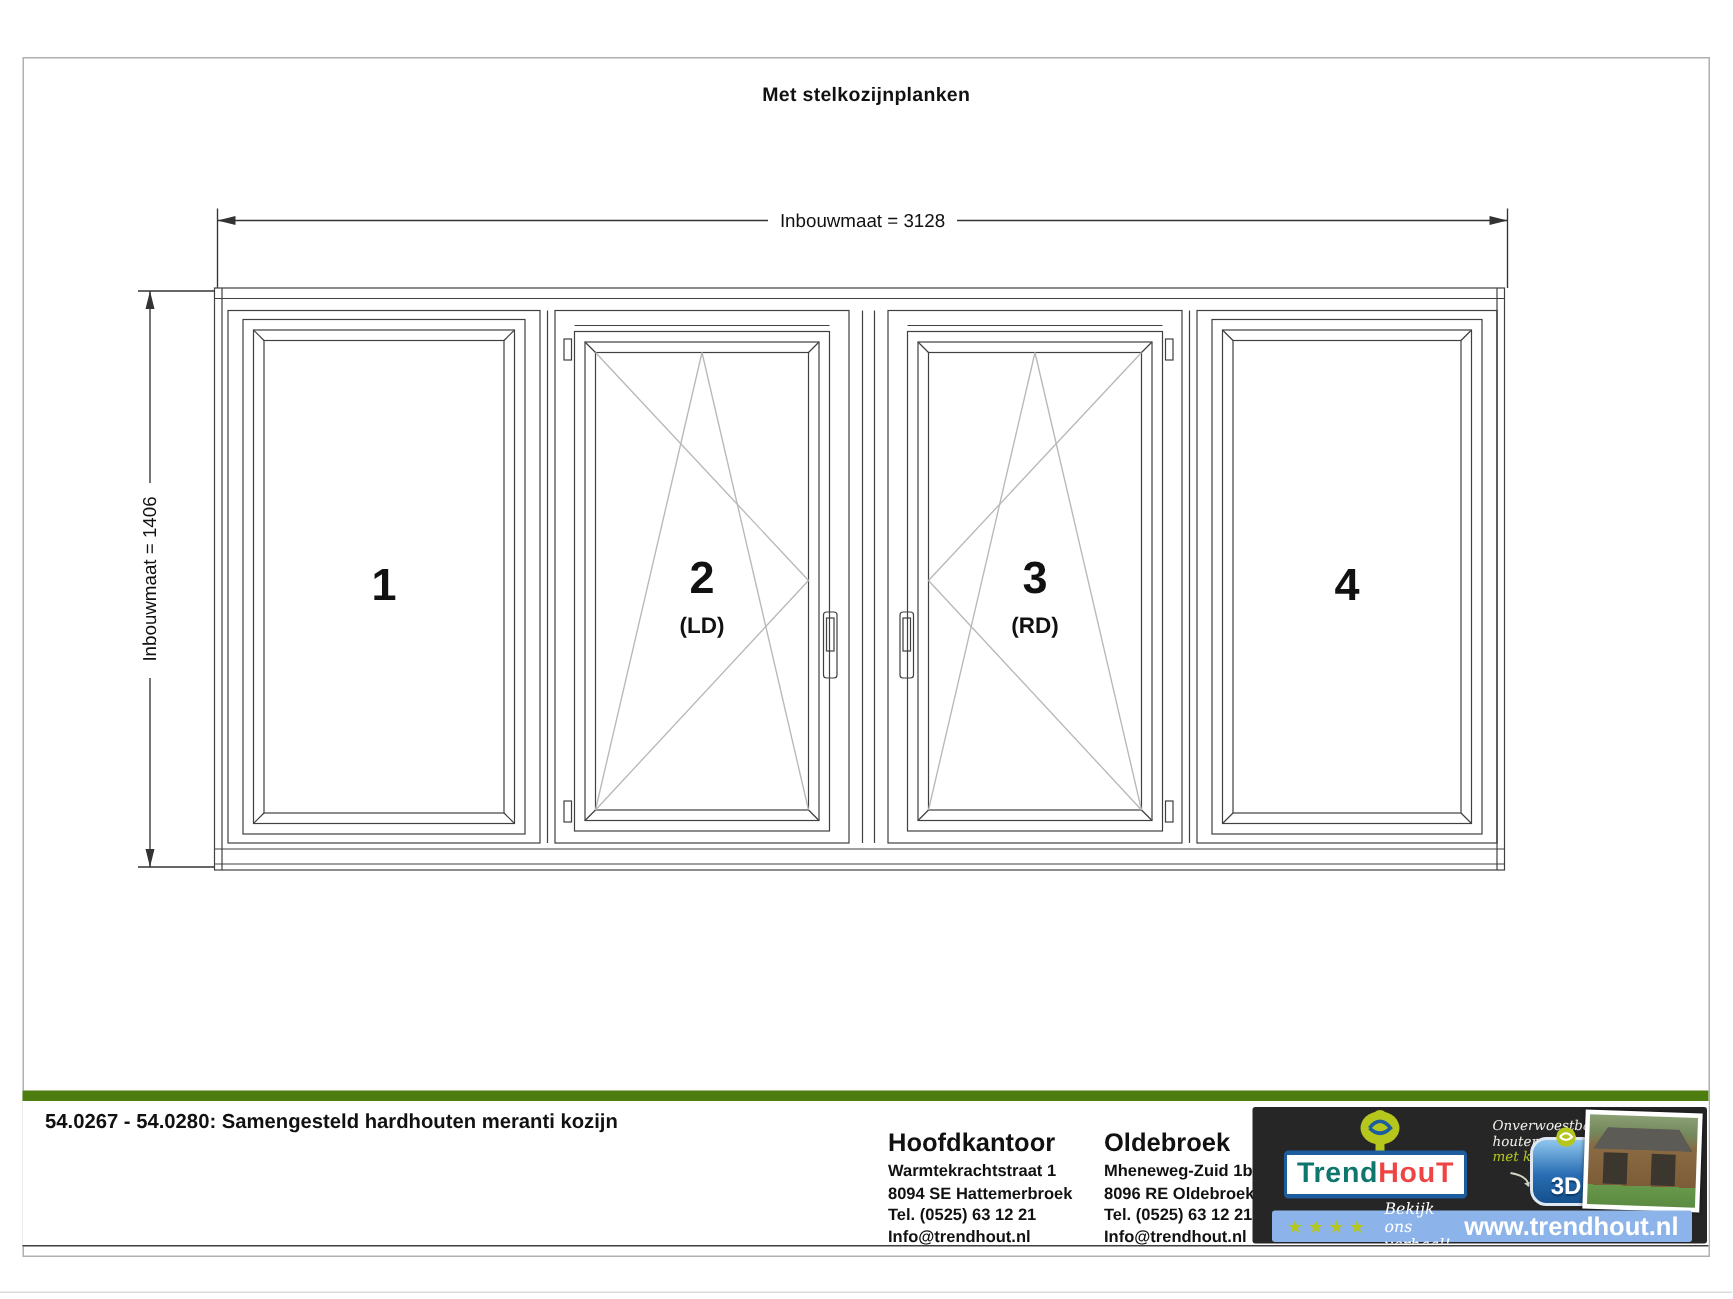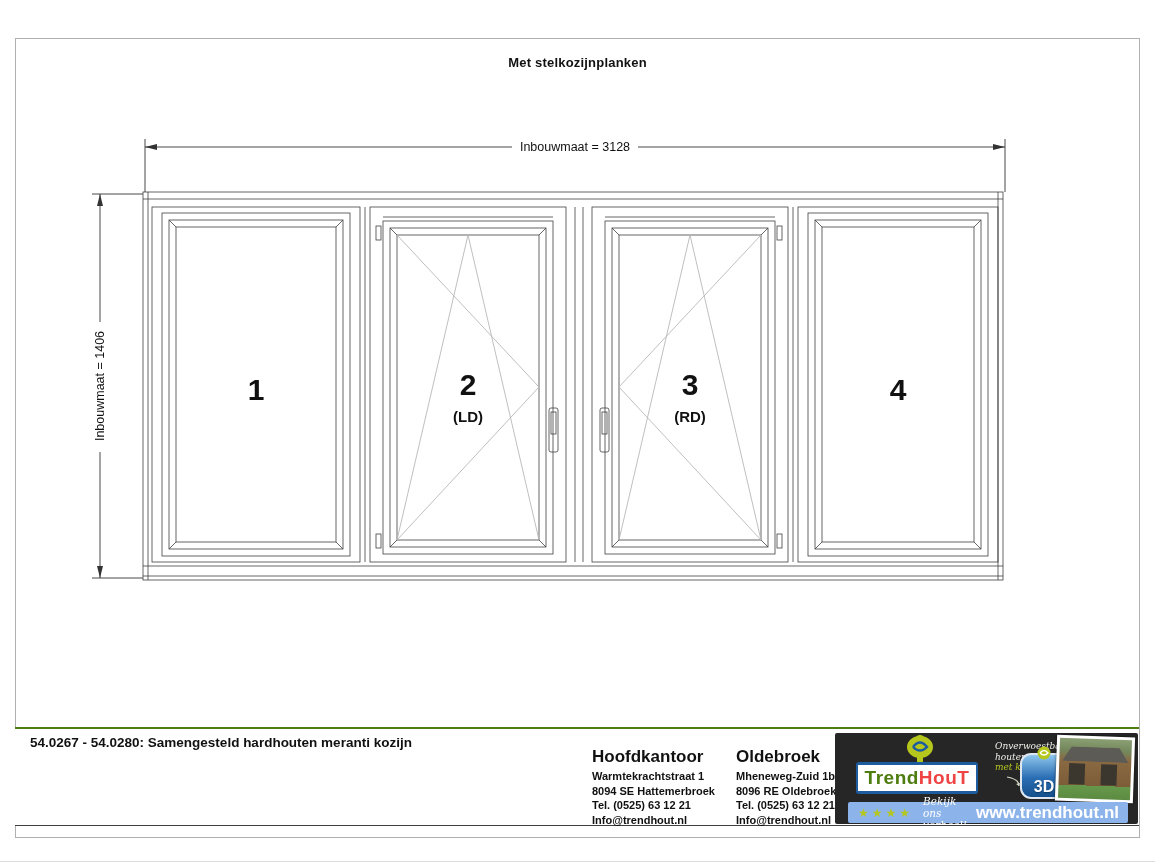--- a/index.html
+++ b/index.html
@@ -14,37 +14,37 @@
   svg .ln{stroke:#404040;stroke-width:.8;fill:none;}
   svg .open{stroke:#b8b8b8;stroke-width:.9;fill:none;}
   svg .dim{stroke:#333;stroke-width:.9;fill:none;}
   svg .arrow{fill:#333;stroke:none;}
   svg text{font-family:"Liberation Sans",sans-serif;}
   .dim-text{font-size:12.5px;fill:#111;}
   .panel-num{font-size:30px;font-weight:bold;fill:#111;}
   .panel-sub{font-size:15px;font-weight:bold;fill:#111;}
   
   .footer{position:absolute;left:15px;top:727px;width:1124px;height:96px;
-       border-top:2px solid #4d7c0f;border-bottom:1px solid #3f3f3f;background:#fff;}
+       border-top:7px solid #4d7c0f;border-bottom:1px solid #3f3f3f;background:#fff;}
   .product-info{position:absolute;left:15px;top:5px;line-height:18.5px;}
   .prod-title{font-size:13.5px;font-weight:bold;white-space:pre;}
   .prod-line{font-size:13.5px;white-space:pre;}
   .addr-col{position:absolute;top:18px;margin-left:24px;}
   .addr-col .heading{font-size:17px;font-weight:bold;margin-bottom:2px;}
   .addr-col .addr-line{font-size:11px;font-weight:bold;line-height:14.5px;}
   .col-office{left:553px;}
   .col-production{left:697px;}
   
   .brand-box{position:absolute;left:820px;top:4px;width:303px;height:91px;
        background:#262626;border-radius:2px;overflow:hidden;}
   .brand-tree{position:absolute;left:66px;top:2px;}
   .brand-plate{position:absolute;left:21px;top:29px;width:118px;height:26px;
        background:#ffffff;border:3px solid #1d5c9e;border-left-width:2px;border-right-width:2px;
        border-radius:3px;display:flex;align-items:center;justify-content:center;}
-  .brand-plate .t1{color:#4d7c0f;font-weight:bold;font-size:19px;letter-spacing:.5px;}
+  .brand-plate .t1{color:#0f766e;font-weight:bold;font-size:19px;letter-spacing:.5px;}
   .brand-plate .t2{color:#ef4444;font-weight:bold;font-size:19px;letter-spacing:.5px;}
   .tagline{position:absolute;left:160px;top:8px;font-family:"DejaVu Serif",serif;
        font-style:italic;font-size:9px;line-height:10.5px;color:#f0f0ea;white-space:nowrap;}
   .tagline .lime{color:#b5c71d;}
   .swoosh{position:absolute;left:170px;top:42px;}
   .badge-3d{position:absolute;left:185px;top:20px;width:44px;height:42px;border-radius:11px;
        background:linear-gradient(180deg,#8ec6ee 0%,#2a6db3 55%,#14508c 100%);
        border:2px solid #dfe8f2;display:flex;align-items:flex-end;justify-content:center;}
   .badge-3d .txt{color:#fff;font-weight:bold;font-size:16px;line-height:20px;
        text-shadow:0 1px 1px #0a3a66;}

